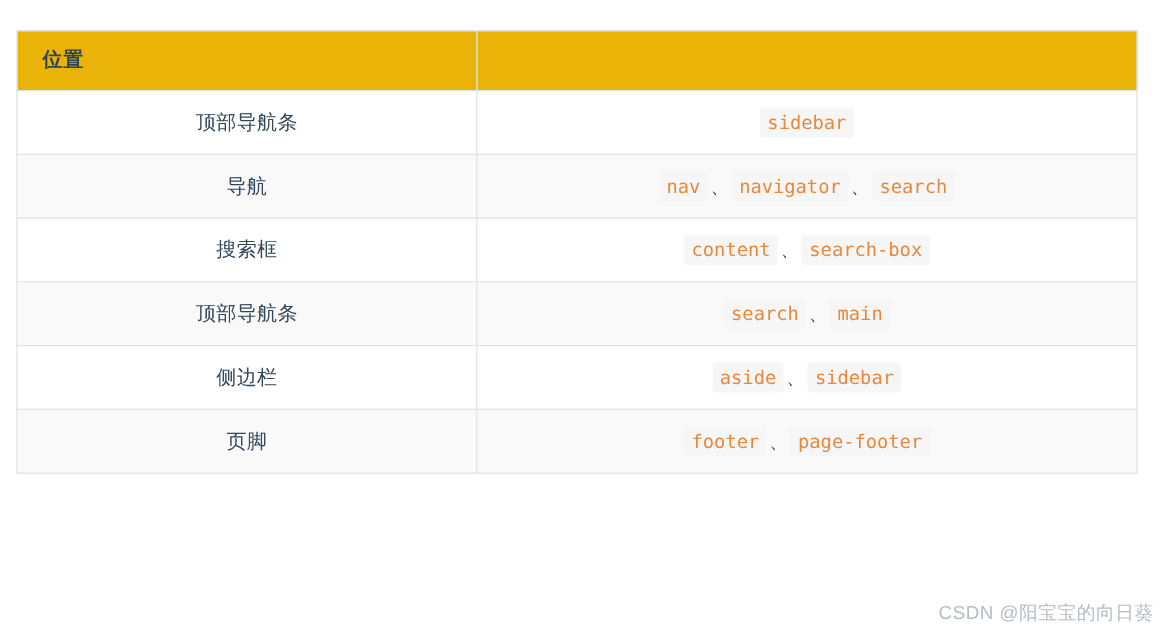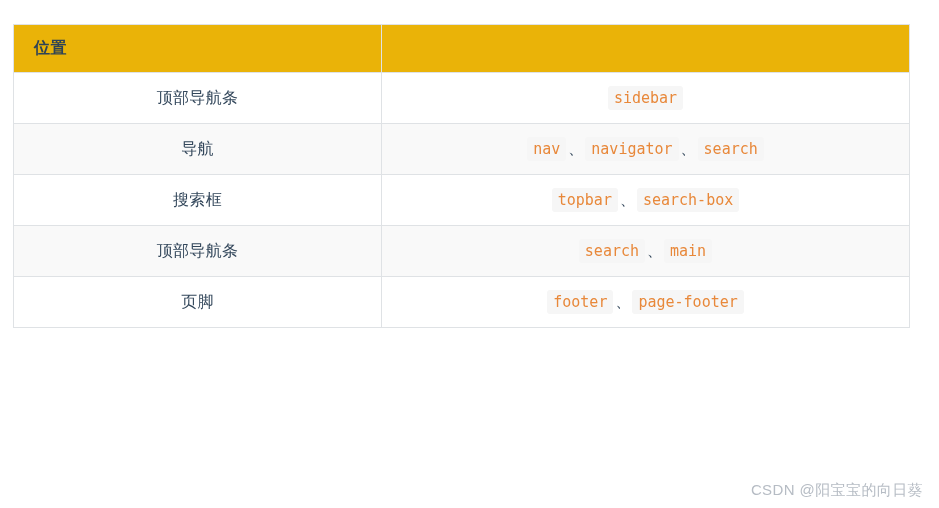--- a/index.html
+++ b/index.html
@@ -114,25 +114,29 @@
         <tr>
           <td class="cell-location">顶部导航条</td>
           <td class="cell-classname"><code class="token">sidebar</code></td>
         </tr>
         <tr>
           <td class="cell-location">导航</td>
           <td class="cell-classname"><code class="token">nav</code><span class="sep">、</span><code class="token">navigator</code><span class="sep">、</span><code class="token">search</code></td>
         </tr>
         <tr>
           <td class="cell-location">搜索框</td>
-          <td class="cell-classname"><code class="token">topbar</code><span class="sep">、</span><code class="token">search-box</code></td>
+          <td class="cell-classname"><code class="token">content</code><span class="sep">、</span><code class="token">search-box</code></td>
         </tr>
         <tr>
           <td class="cell-location">顶部导航条</td>
           <td class="cell-classname"><code class="token">search</code><span class="sep">、</span><code class="token">main</code></td>
+        </tr>
+        <tr>
+          <td class="cell-location">侧边栏</td>
+          <td class="cell-classname"><code class="token">aside</code><span class="sep">、</span><code class="token">sidebar</code></td>
         </tr>
         <tr>
           <td class="cell-location">页脚</td>
           <td class="cell-classname"><code class="token">footer</code><span class="sep">、</span><code class="token">page-footer</code></td>
         </tr>
       </tbody>
   </table>
 </div>
 
 <div id="watermark">CSDN @阳宝宝的向日葵</div>

